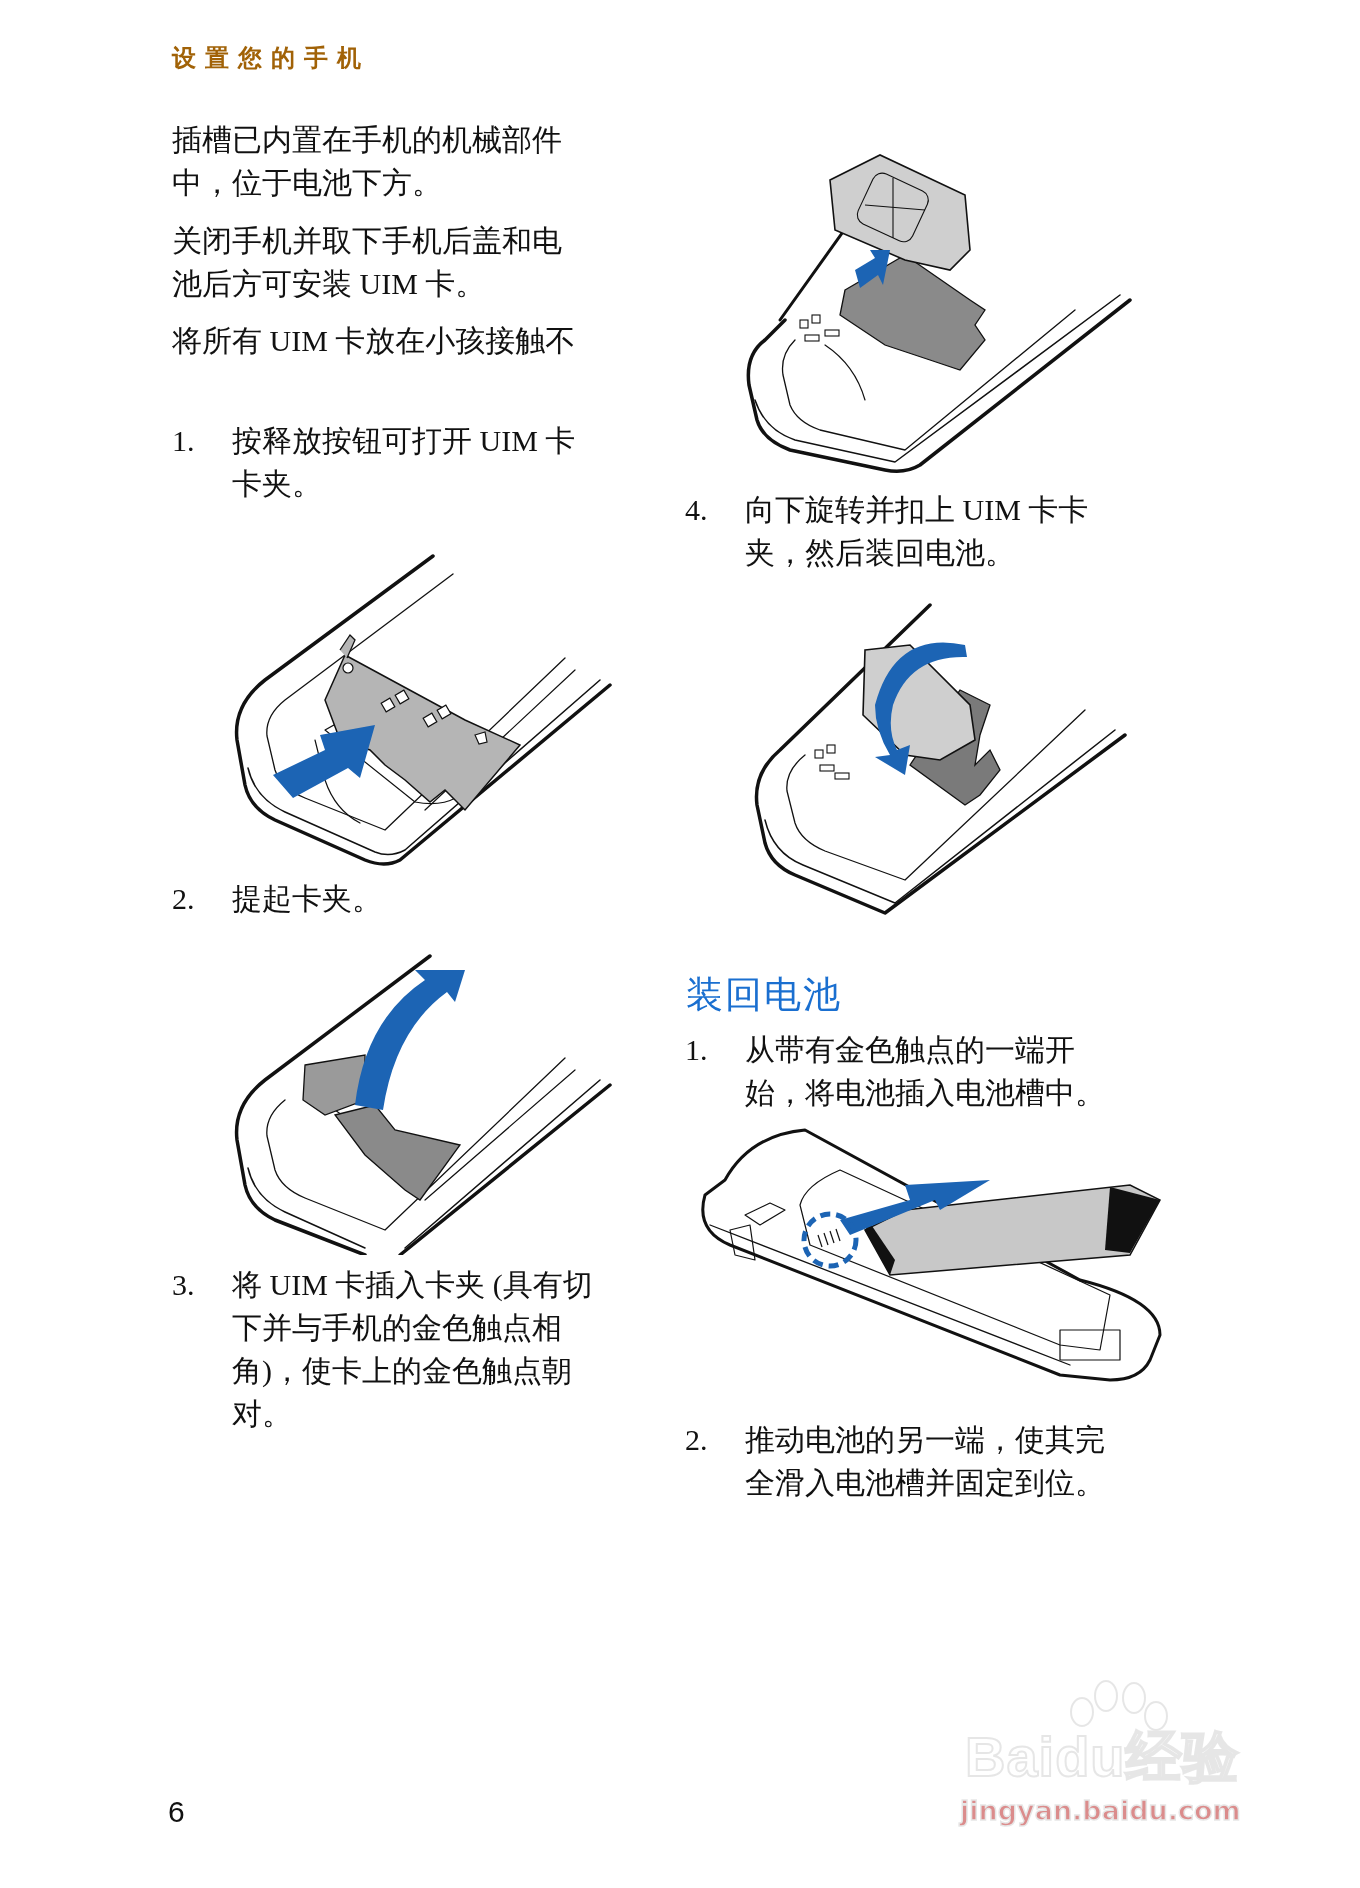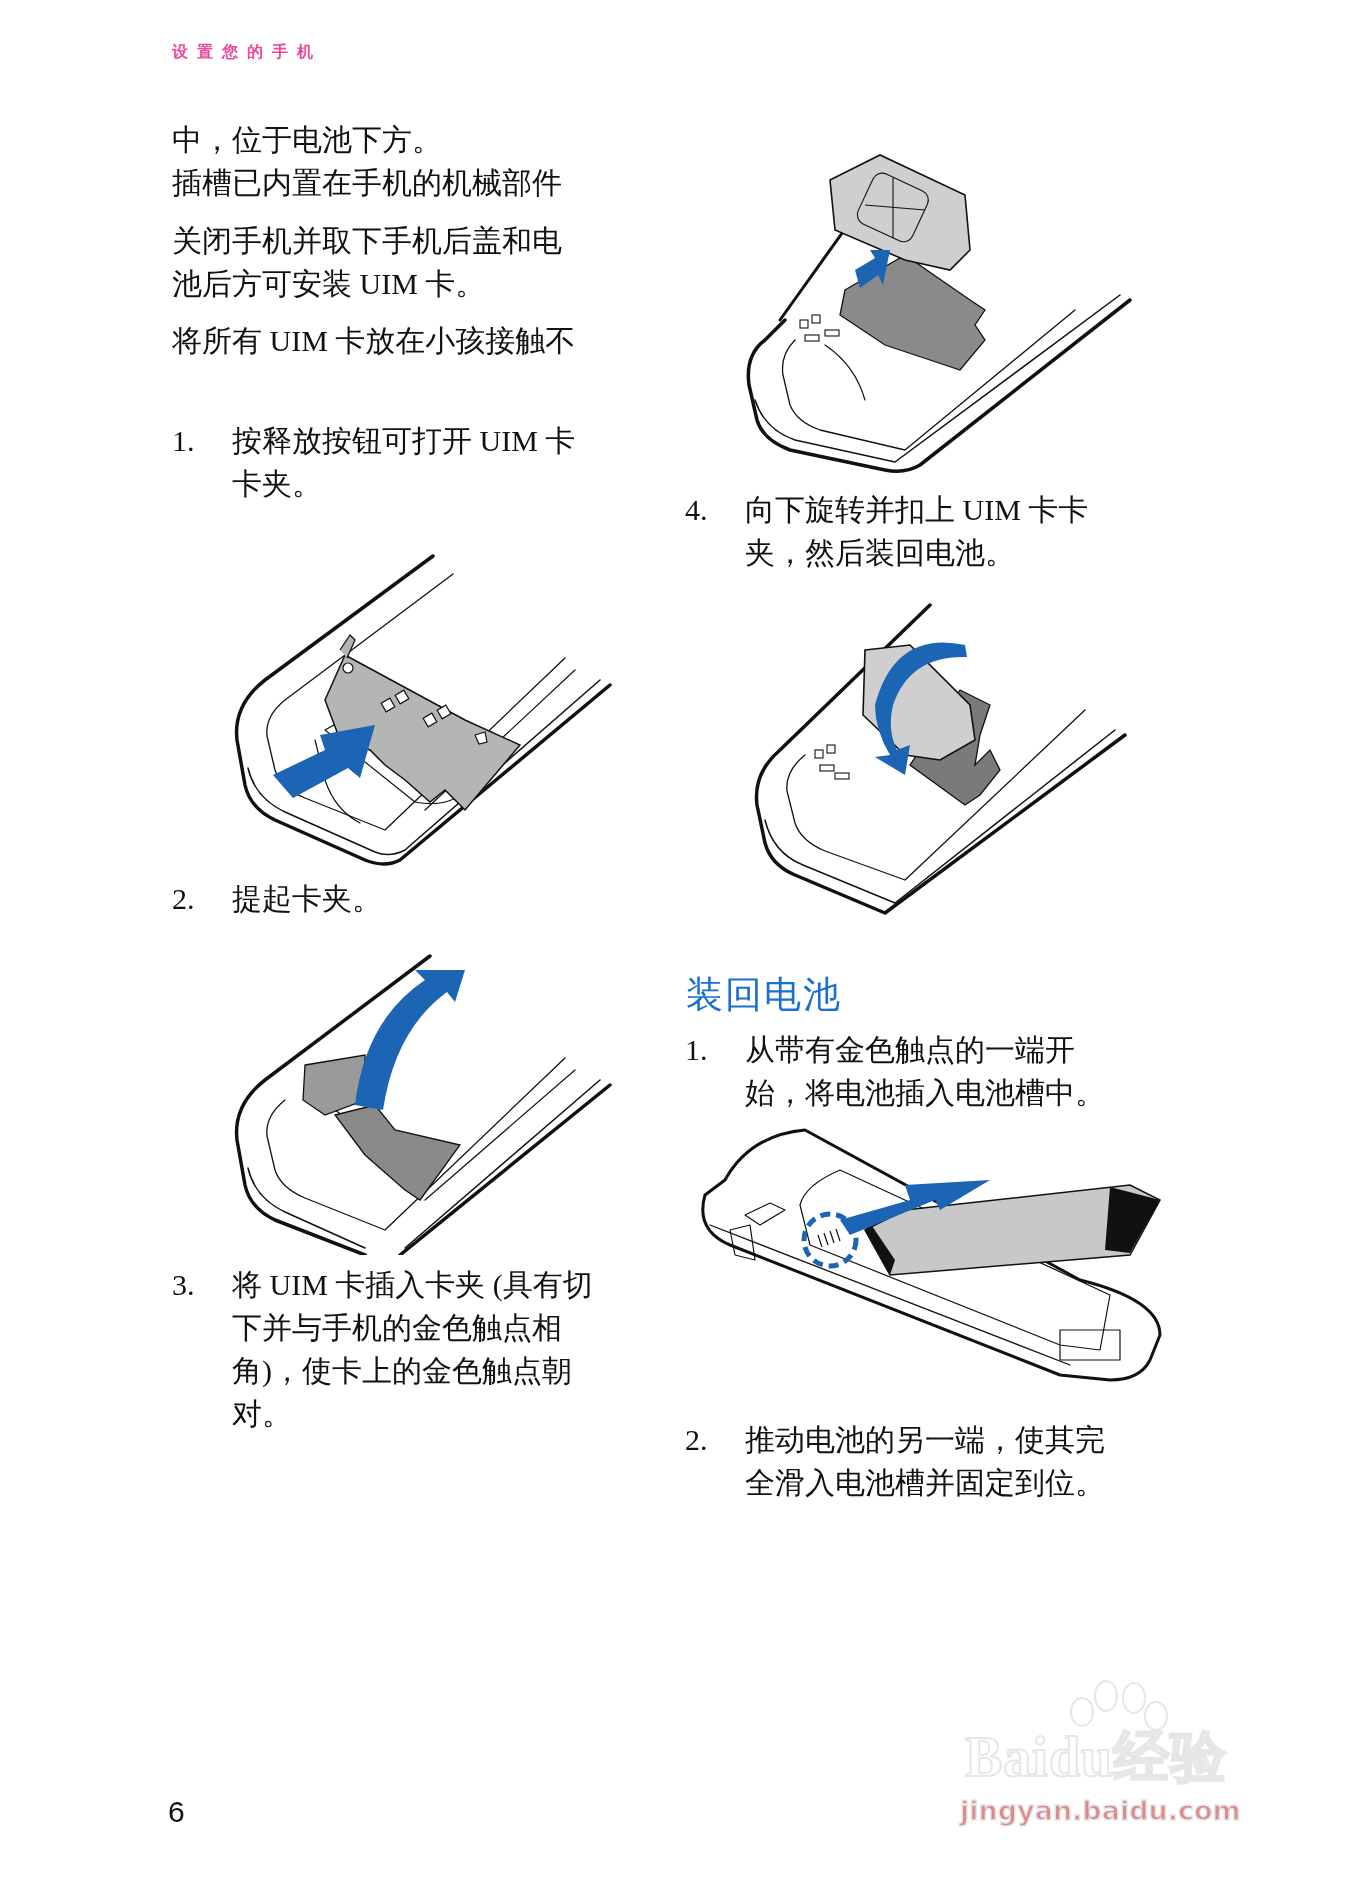--- a/index.html
+++ b/index.html
@@ -1,45 +1,45 @@
 <!DOCTYPE html>
 <html><head>
 <meta charset="utf-8">
 <style>
   html, body { margin: 0; padding: 0; background: #ffffff; }
   body { width: 1360px; height: 1888px; position: relative; overflow: hidden;
          font-family: "Liberation Serif", "DejaVu Serif", serif; color: #111; }
   .abs { position: absolute; }
   .header { left: 172px; top: 42px; font-family: Liberation Serif, serif;
-            font-weight: bold; font-size: 16px; letter-spacing: 9px; color: #ec4899; }
+            font-weight: bold; font-size: 24px; letter-spacing: 9px; color: #a16207; }
   .para { font-size: 30px; line-height: 43px; width: 490px; }
   .para .line { display: block; white-space: nowrap; }
   .step { font-size: 30px; line-height: 43px; width: 500px; }
   .step .num { position: absolute; left: 0; top: 0; width: 40px; }
   .step .body { margin-left: 60px; }
   .step .line { display: block; white-space: nowrap; }
   .heading { font-family: Liberation Mono, monospace; font-size: 37px; color: #1a6fd0;
              letter-spacing: 2px; }
   .fig { position: absolute; }
   .pagenum { left: 168px; top: 1795px; font-family: "Liberation Sans", "DejaVu Sans", sans-serif;
              font-size: 30px; font-weight: normal; color: #111; }
   .watermark { left: 960px; top: 1680px; width: 310px; height: 160px; opacity: 0.5; }
-  .wm-brand { position: absolute; left: 5px; top: 40px; font-family: Liberation Serif, serif; font-weight: bold;
+  .wm-brand { position: absolute; left: 5px; top: 40px; font-family: Liberation Sans, sans-serif; font-weight: bold;
               font-size: 56px; color: #fff; -webkit-text-stroke: 2px #cfcfcf; letter-spacing: 1px; }
   .wm-url { position: absolute; left: 0; top: 115px; font-family: "DejaVu Sans", sans-serif; font-weight: bold;
             font-size: 27px; color: #b91c1c; -webkit-text-stroke: 1.5px #cfcfcf; }
 </style>
 </head>
 <body>
 
 <div class="abs header">设置您的手机</div>
 
 <div class="abs para" style="left:172px; top:118px;">
+  <span class="line">插槽已内置在手机的机械部件</span>
   <span class="line">中，位于电池下方。</span>
-  <span class="line">插槽已内置在手机的机械部件</span>
 </div>
 <div class="abs para" style="left:172px; top:219px;">
   <span class="line">关闭手机并取下手机后盖和电</span>
   <span class="line">池后方可安装 UIM 卡。</span>
 </div>
 <div class="abs para" style="left:172px; top:319px;">
   <span class="line">将所有 UIM 卡放在小孩接触不</span>
 </div>
 
 <div class="abs step" style="left:172px; top:419px;">

